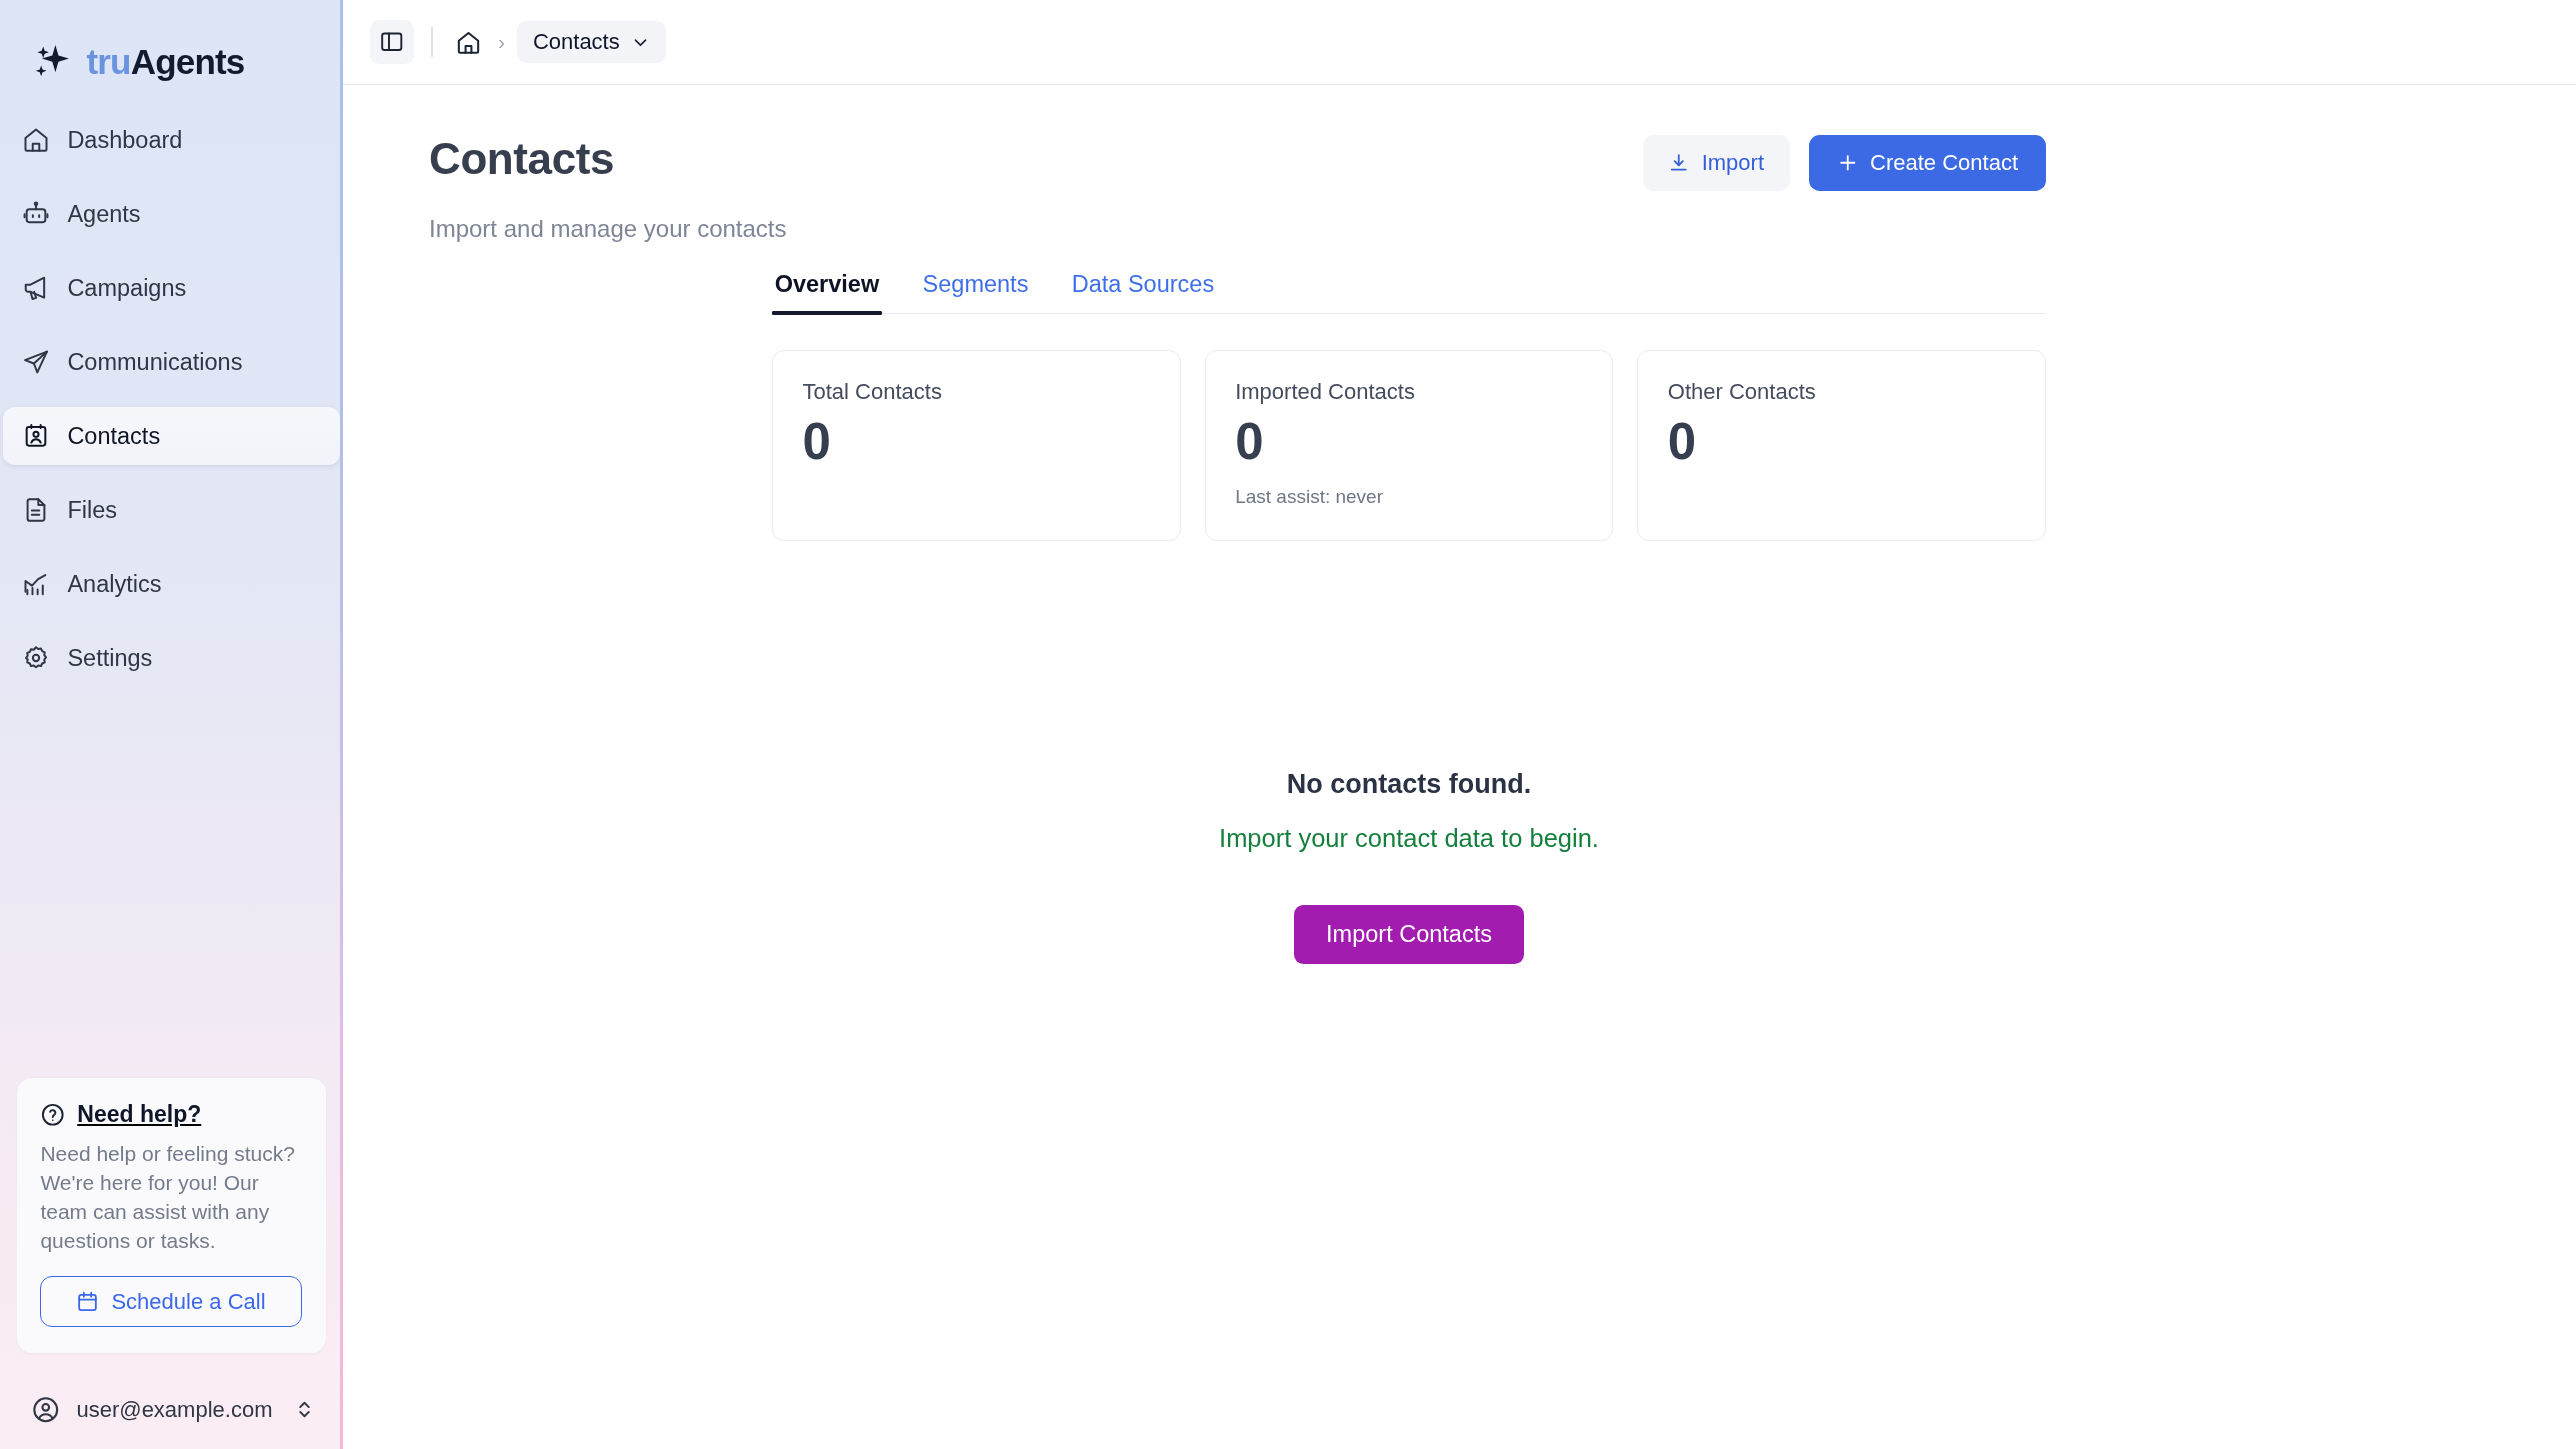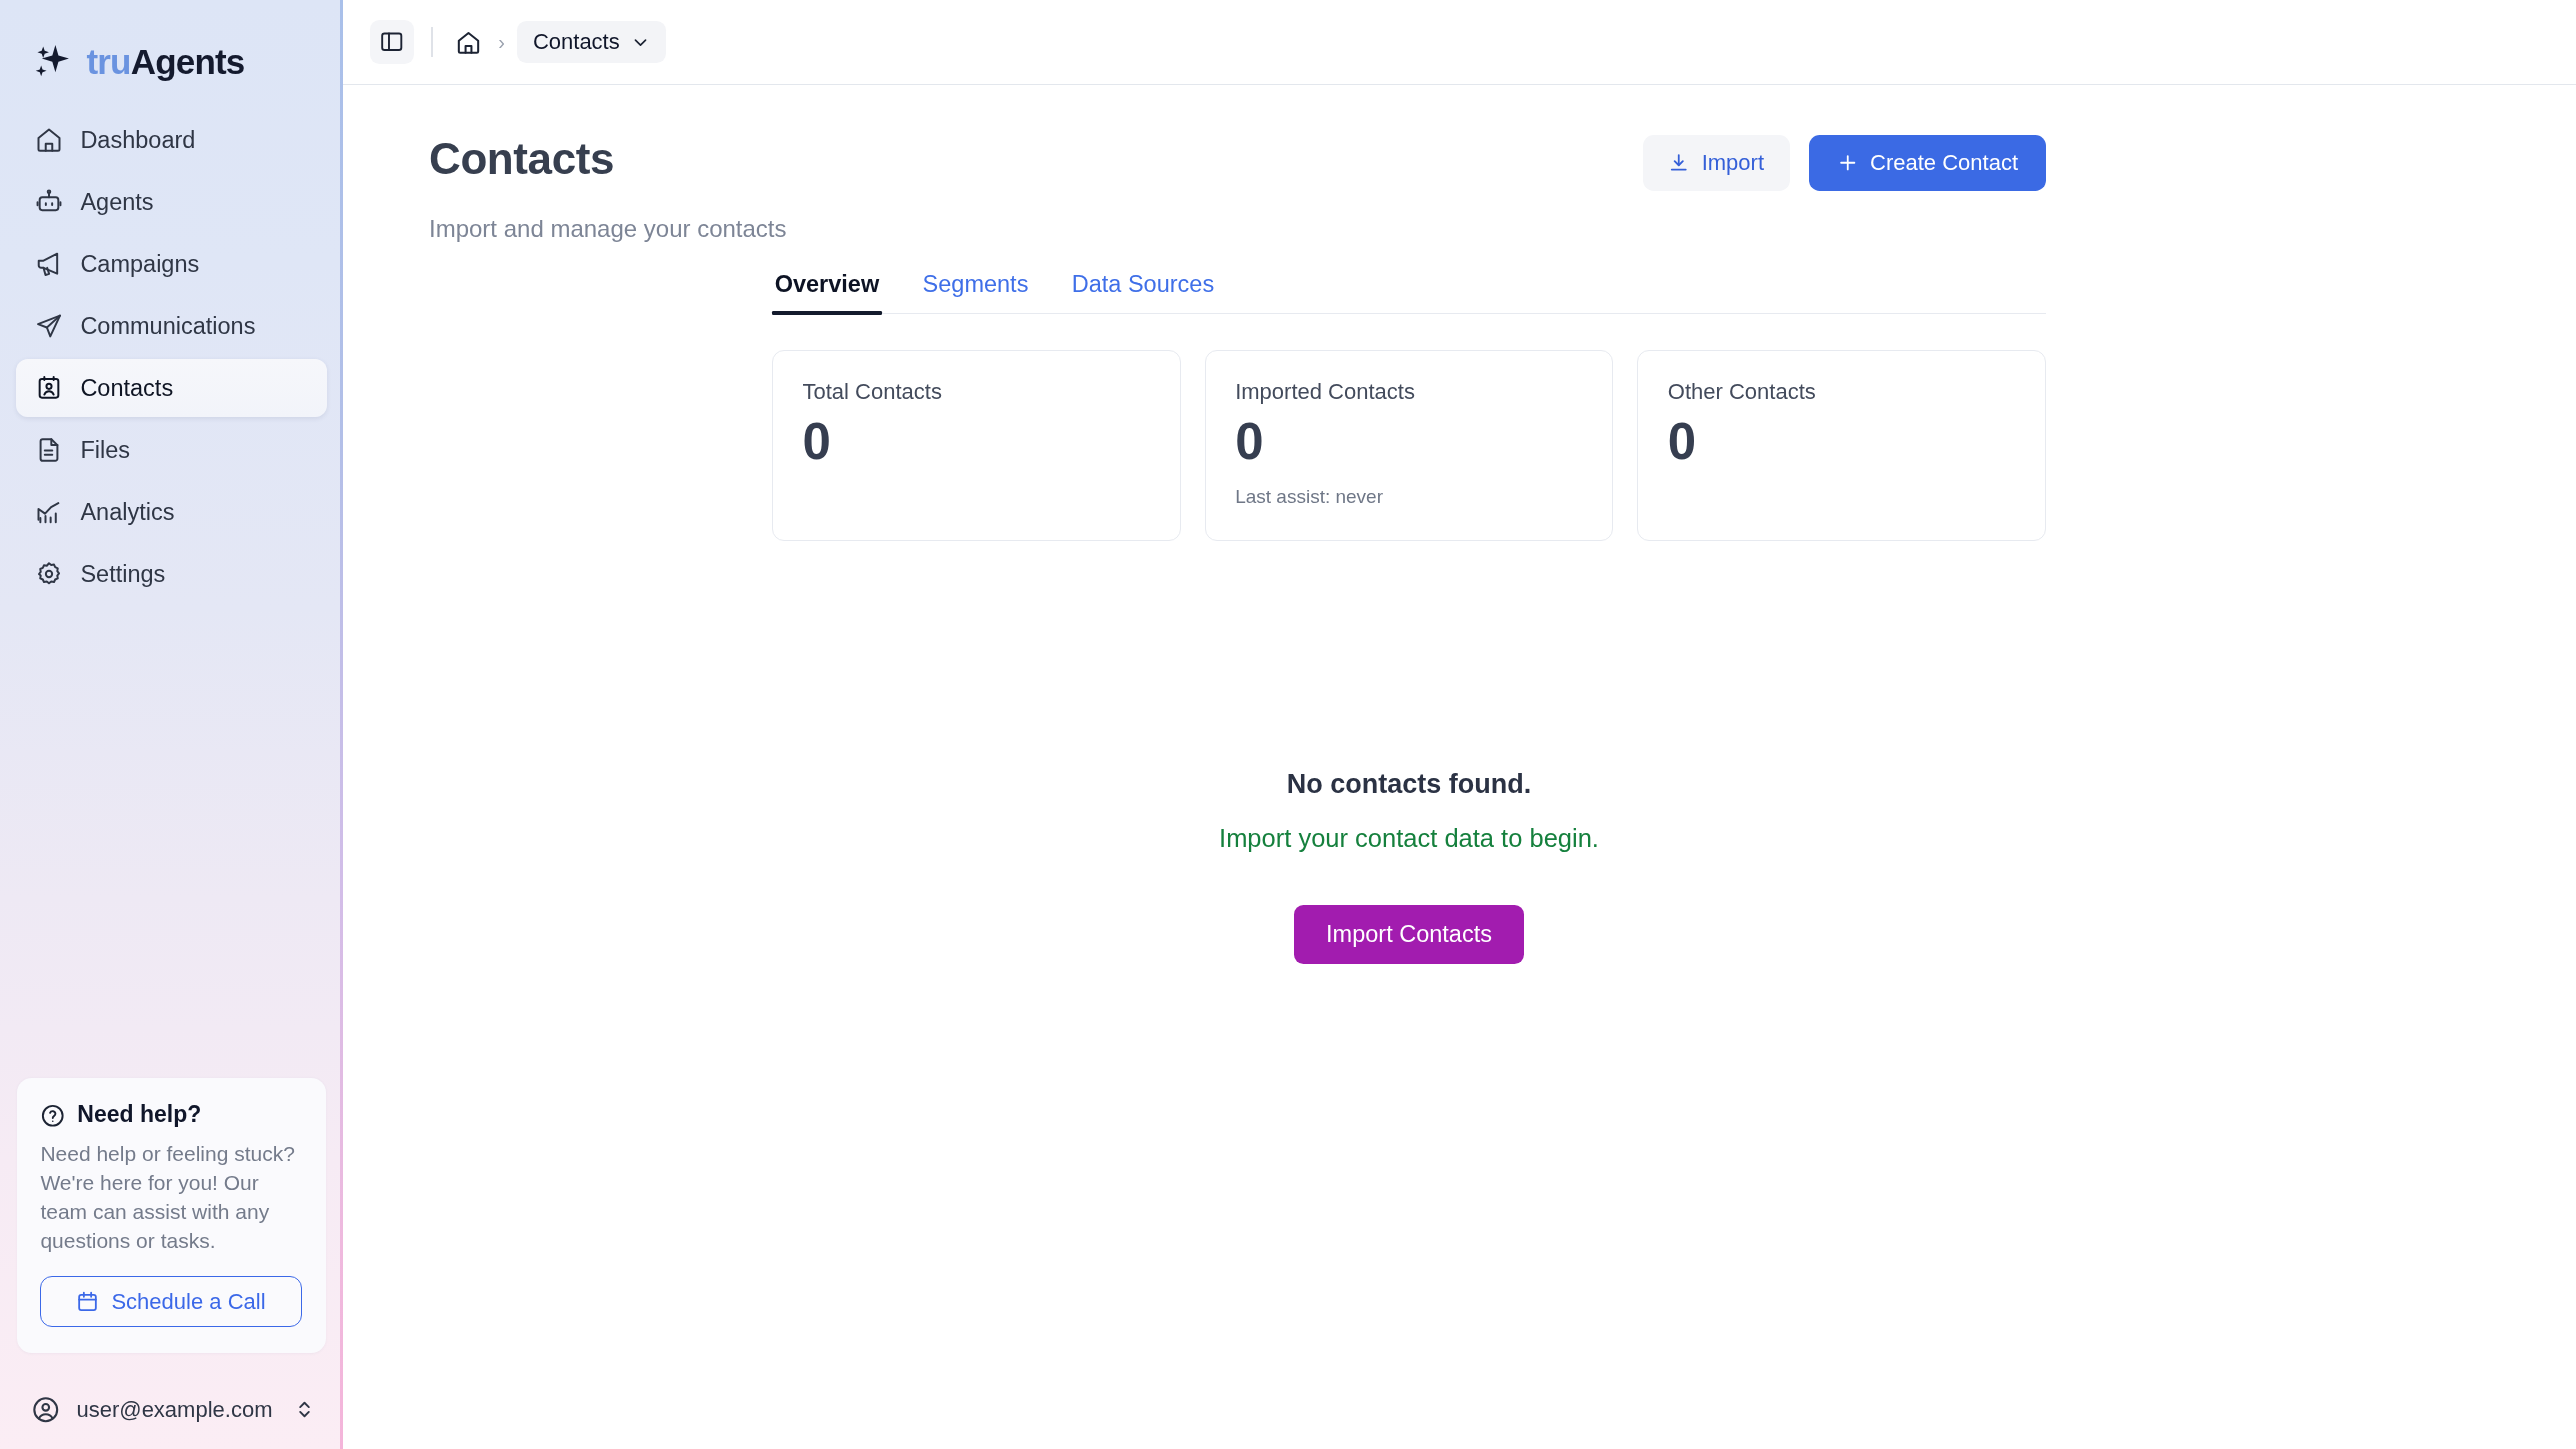--- a/index.html
+++ b/index.html
@@ -40,21 +40,21 @@
     height: 94px;
   }
   .brand-logo { width: 42px; height: 42px; flex: 0 0 42px; }
   .brand-text {
     font-size: 35px; font-weight: 700; letter-spacing: -0.8px;
     line-height: 1;
   }
   .brand-text .tru { color: #6a93e0; }
   .brand-text .agents { color: #141a2e; }
 
-  .nav { margin-top: 17.4px; padding: 0 16px; display: flex; flex-direction: column; gap: 4px; }
+  .nav { margin-top: 17.4px; padding: 0 3px; display: flex; flex-direction: column; gap: 16px; }
   .nav-item {
     display: flex; align-items: center; gap: 17.4px;
     height: 58px; padding: 0 19px;
     border-radius: 12px;
     color: #2f3645;
     font-size: 23.5px;
     cursor: pointer;
     position: relative;
   }
   .nav-item .nav-icon { width: 28px; height: 28px; flex: 0 0 28px; display: flex; align-items: center; justify-content: center; }
@@ -66,21 +66,21 @@
   .nav-spacer { flex: 1 1 auto; }
 
   
   .help-card {
     margin: 0 17.4px 17.4px 17.4px;
     background: #fafafd;
     border-radius: 14.8px;
     padding: 23px 24px 25.5px 23px;
     box-shadow: 0 0.7px 2.7px rgba(60,70,110,0.05);
   }
-  .help-head { display: flex; align-items: flex-end; gap: 11.4px; }
+  .help-head { display: flex; align-items: center; gap: 11.4px; text-decoration: underline; }
   .help-title { font-size: 23px; font-weight: 700; color: #10162a; }
   .help-body {
     margin-top: 12px;
     font-size: 21px; line-height: 1.38; color: #747b8b;
   }
   .help-btn {
     margin-top: 20px;
     display: inline-flex; align-items: center; justify-content: center; gap: 12px;
     border: 1.3px solid #3b68e8;
     border-radius: 12px;

